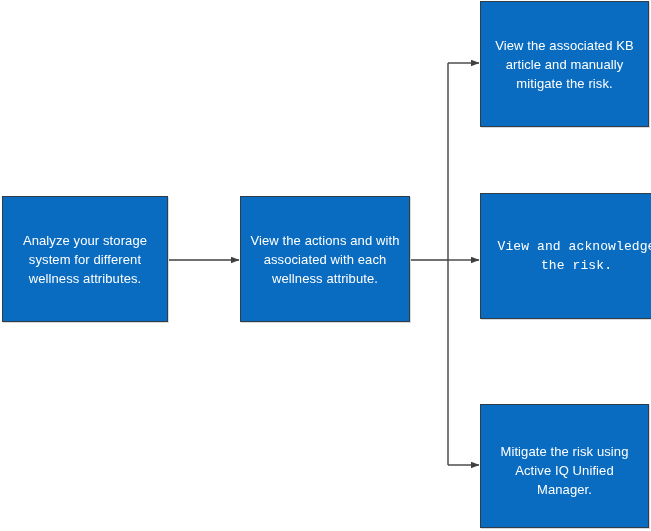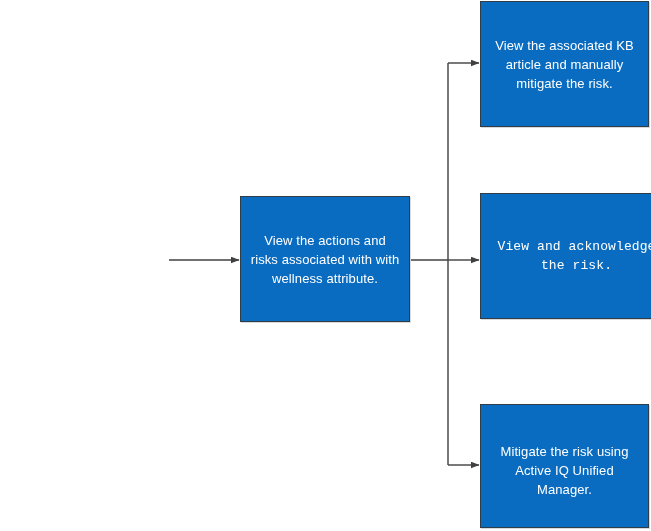--- a/index.html
+++ b/index.html
@@ -70,23 +70,26 @@
 
     <g>
       <line x1="448" y1="260" x2="479" y2="260" stroke="#404040" stroke-width="1.4" marker-end="url(#arrowhead)"></line>
     </g>
 
     <g>
       <line x1="448" y1="465" x2="479" y2="465" stroke="#404040" stroke-width="1.4" marker-end="url(#arrowhead)"></line>
     </g>
   </svg>
 
+  <div class="node" id="node-0" style="left: 2px; top: 196px; width: 166px; height: 126px; background: rgb(10, 108, 192); border-color: rgb(46, 61, 71);">
+    <span class="node-label" style="color: rgb(255, 255, 255);">Analyze your storage system for different wellness attributes.</span>
+  </div>
 
   <div class="node" id="node-1" style="left: 240px; top: 196px; width: 170px; height: 126px; background: rgb(10, 108, 192); border-color: rgb(46, 61, 71);">
-    <span class="node-label" style="color: rgb(255, 255, 255);">View the actions and risks associated with with wellness attribute.</span>
+    <span class="node-label" style="color: rgb(255, 255, 255);">View the actions and with associated with each wellness attribute.</span>
   </div>
 
   <div class="node" id="node-2" style="left: 480px; top: 1px; width: 169px; height: 126px; background: rgb(10, 108, 192); border-color: rgb(46, 61, 71);">
     <span class="node-label" style="color: rgb(255, 255, 255);">View the associated KB article and manually mitigate the risk.</span>
   </div>
 
   <div class="node" id="node-3" style="left: 480px; top: 193px; width: 193px; height: 126px; background: rgb(10, 108, 192); border-color: rgb(46, 61, 71); font-family: Liberation Mono, monospace;">
     <span class="node-label" style="color: rgb(255, 255, 255);">View and acknowledge the risk.</span>
   </div>
 

